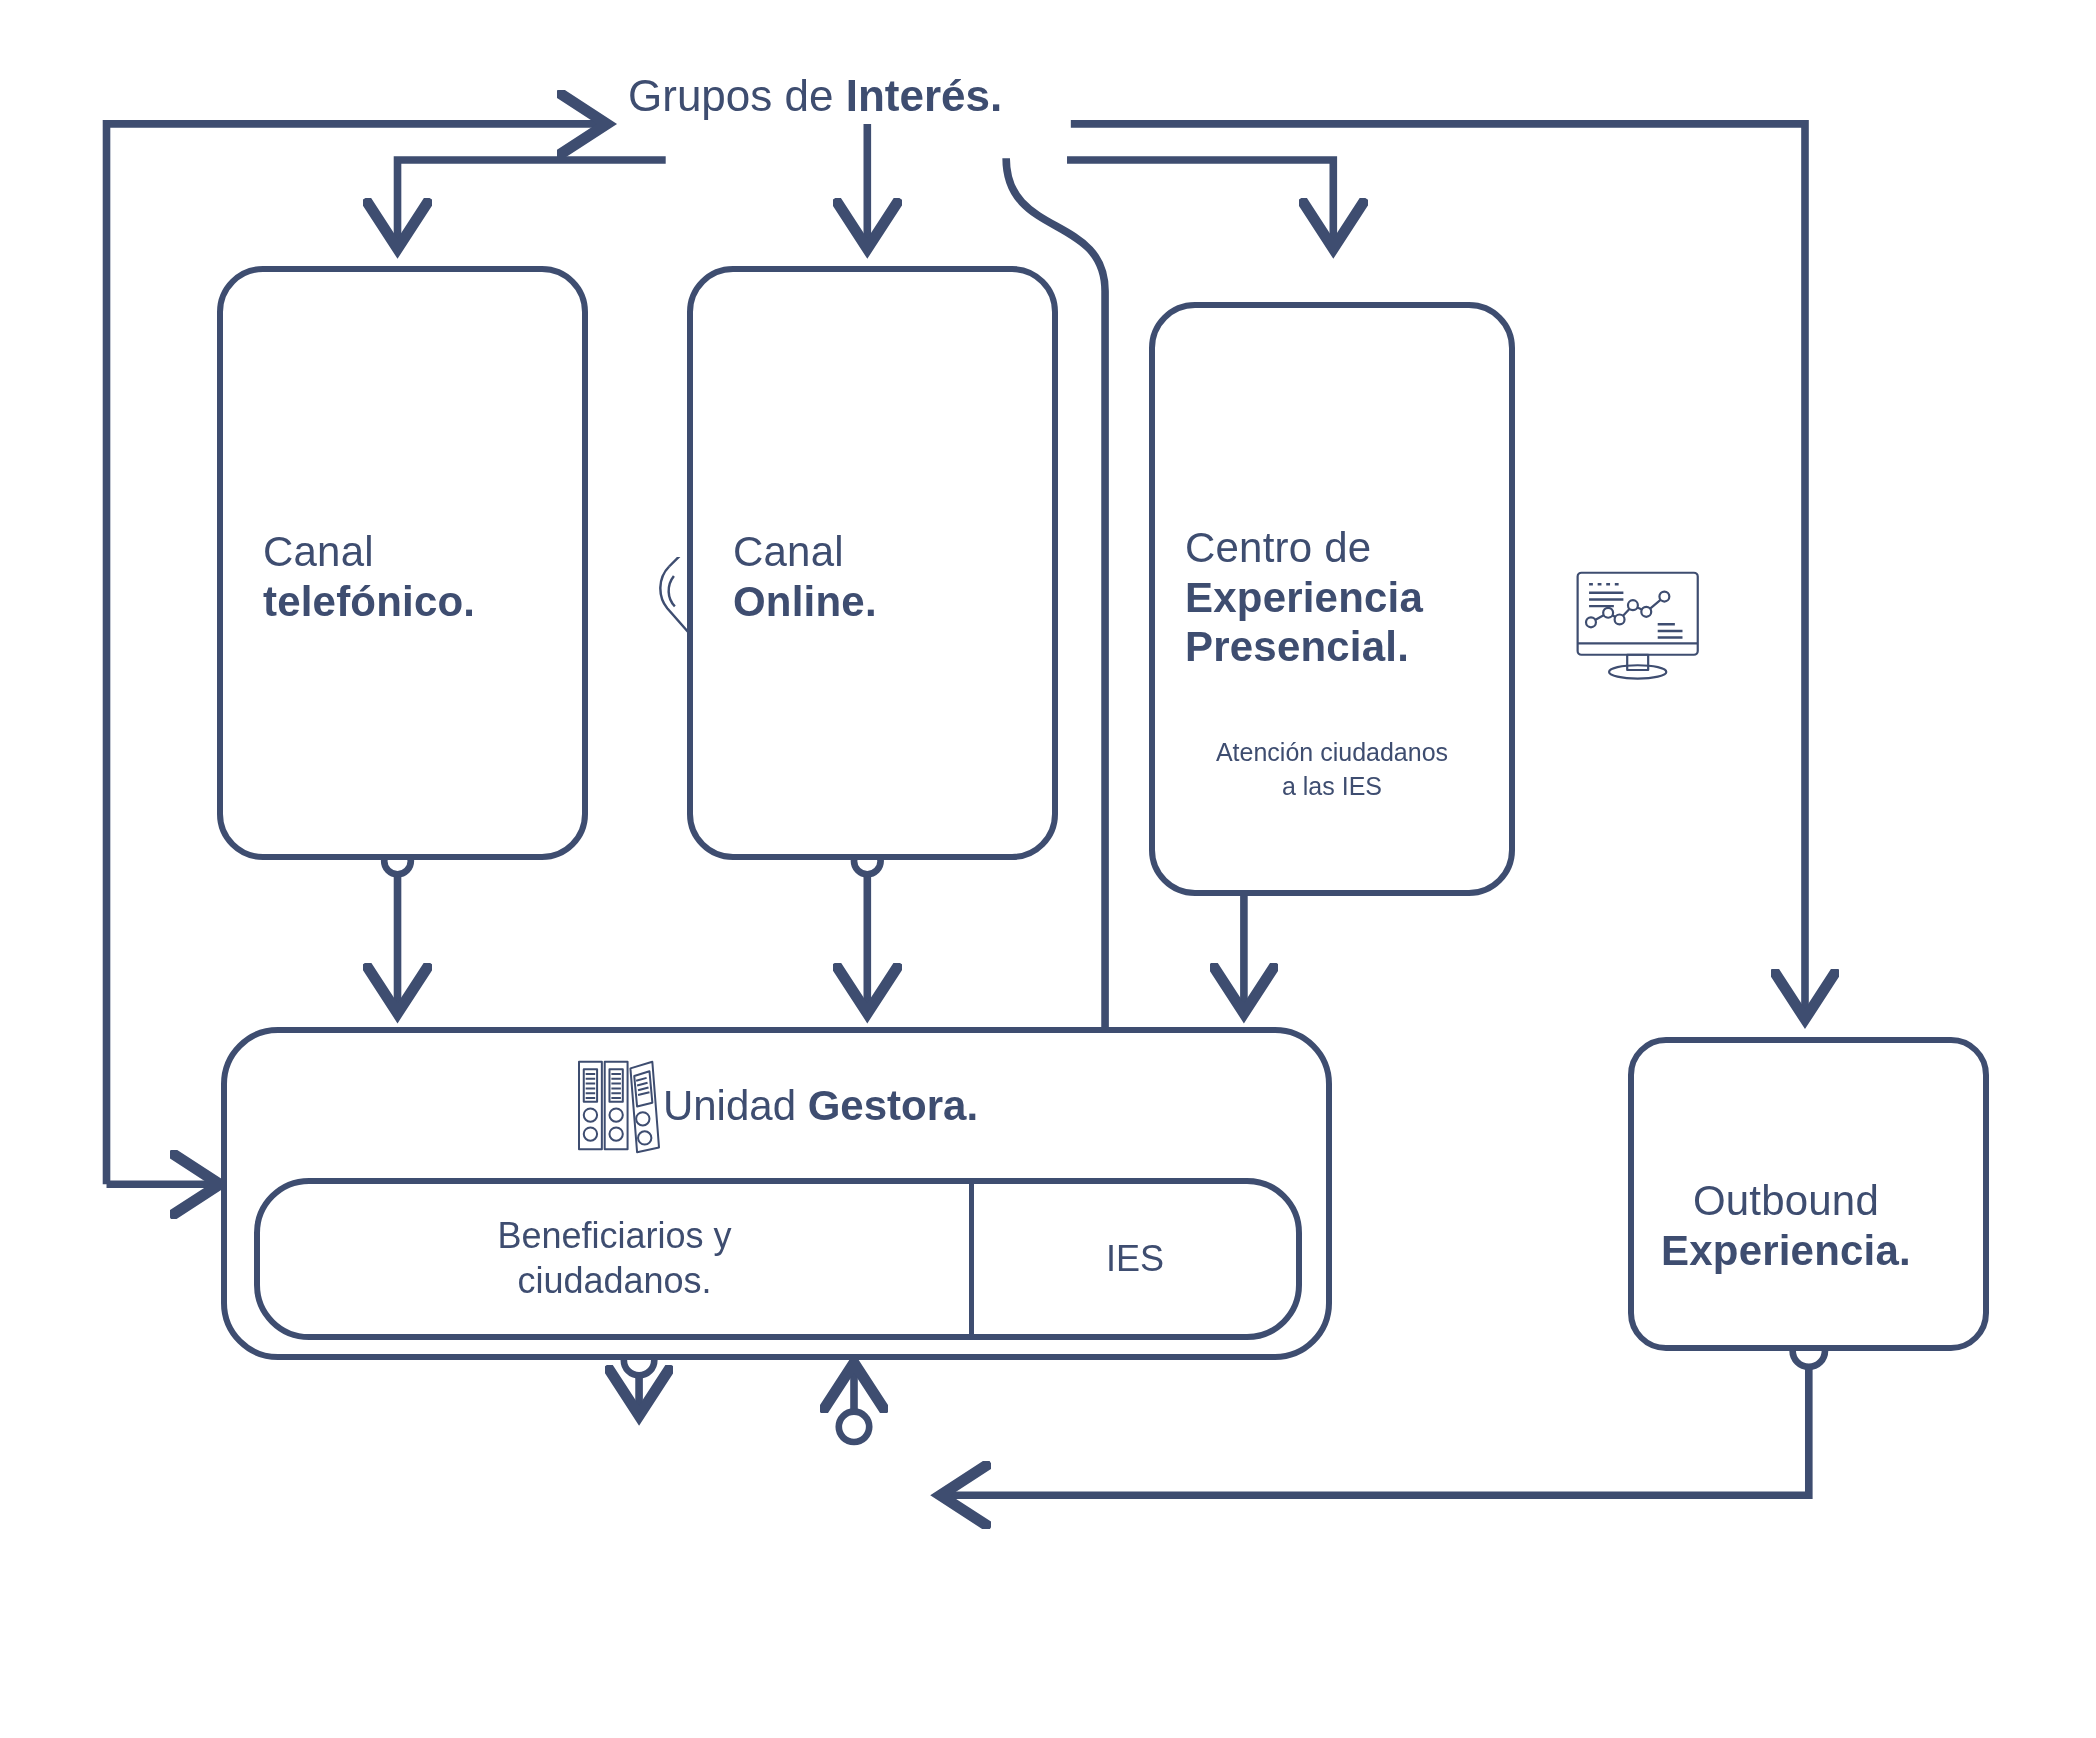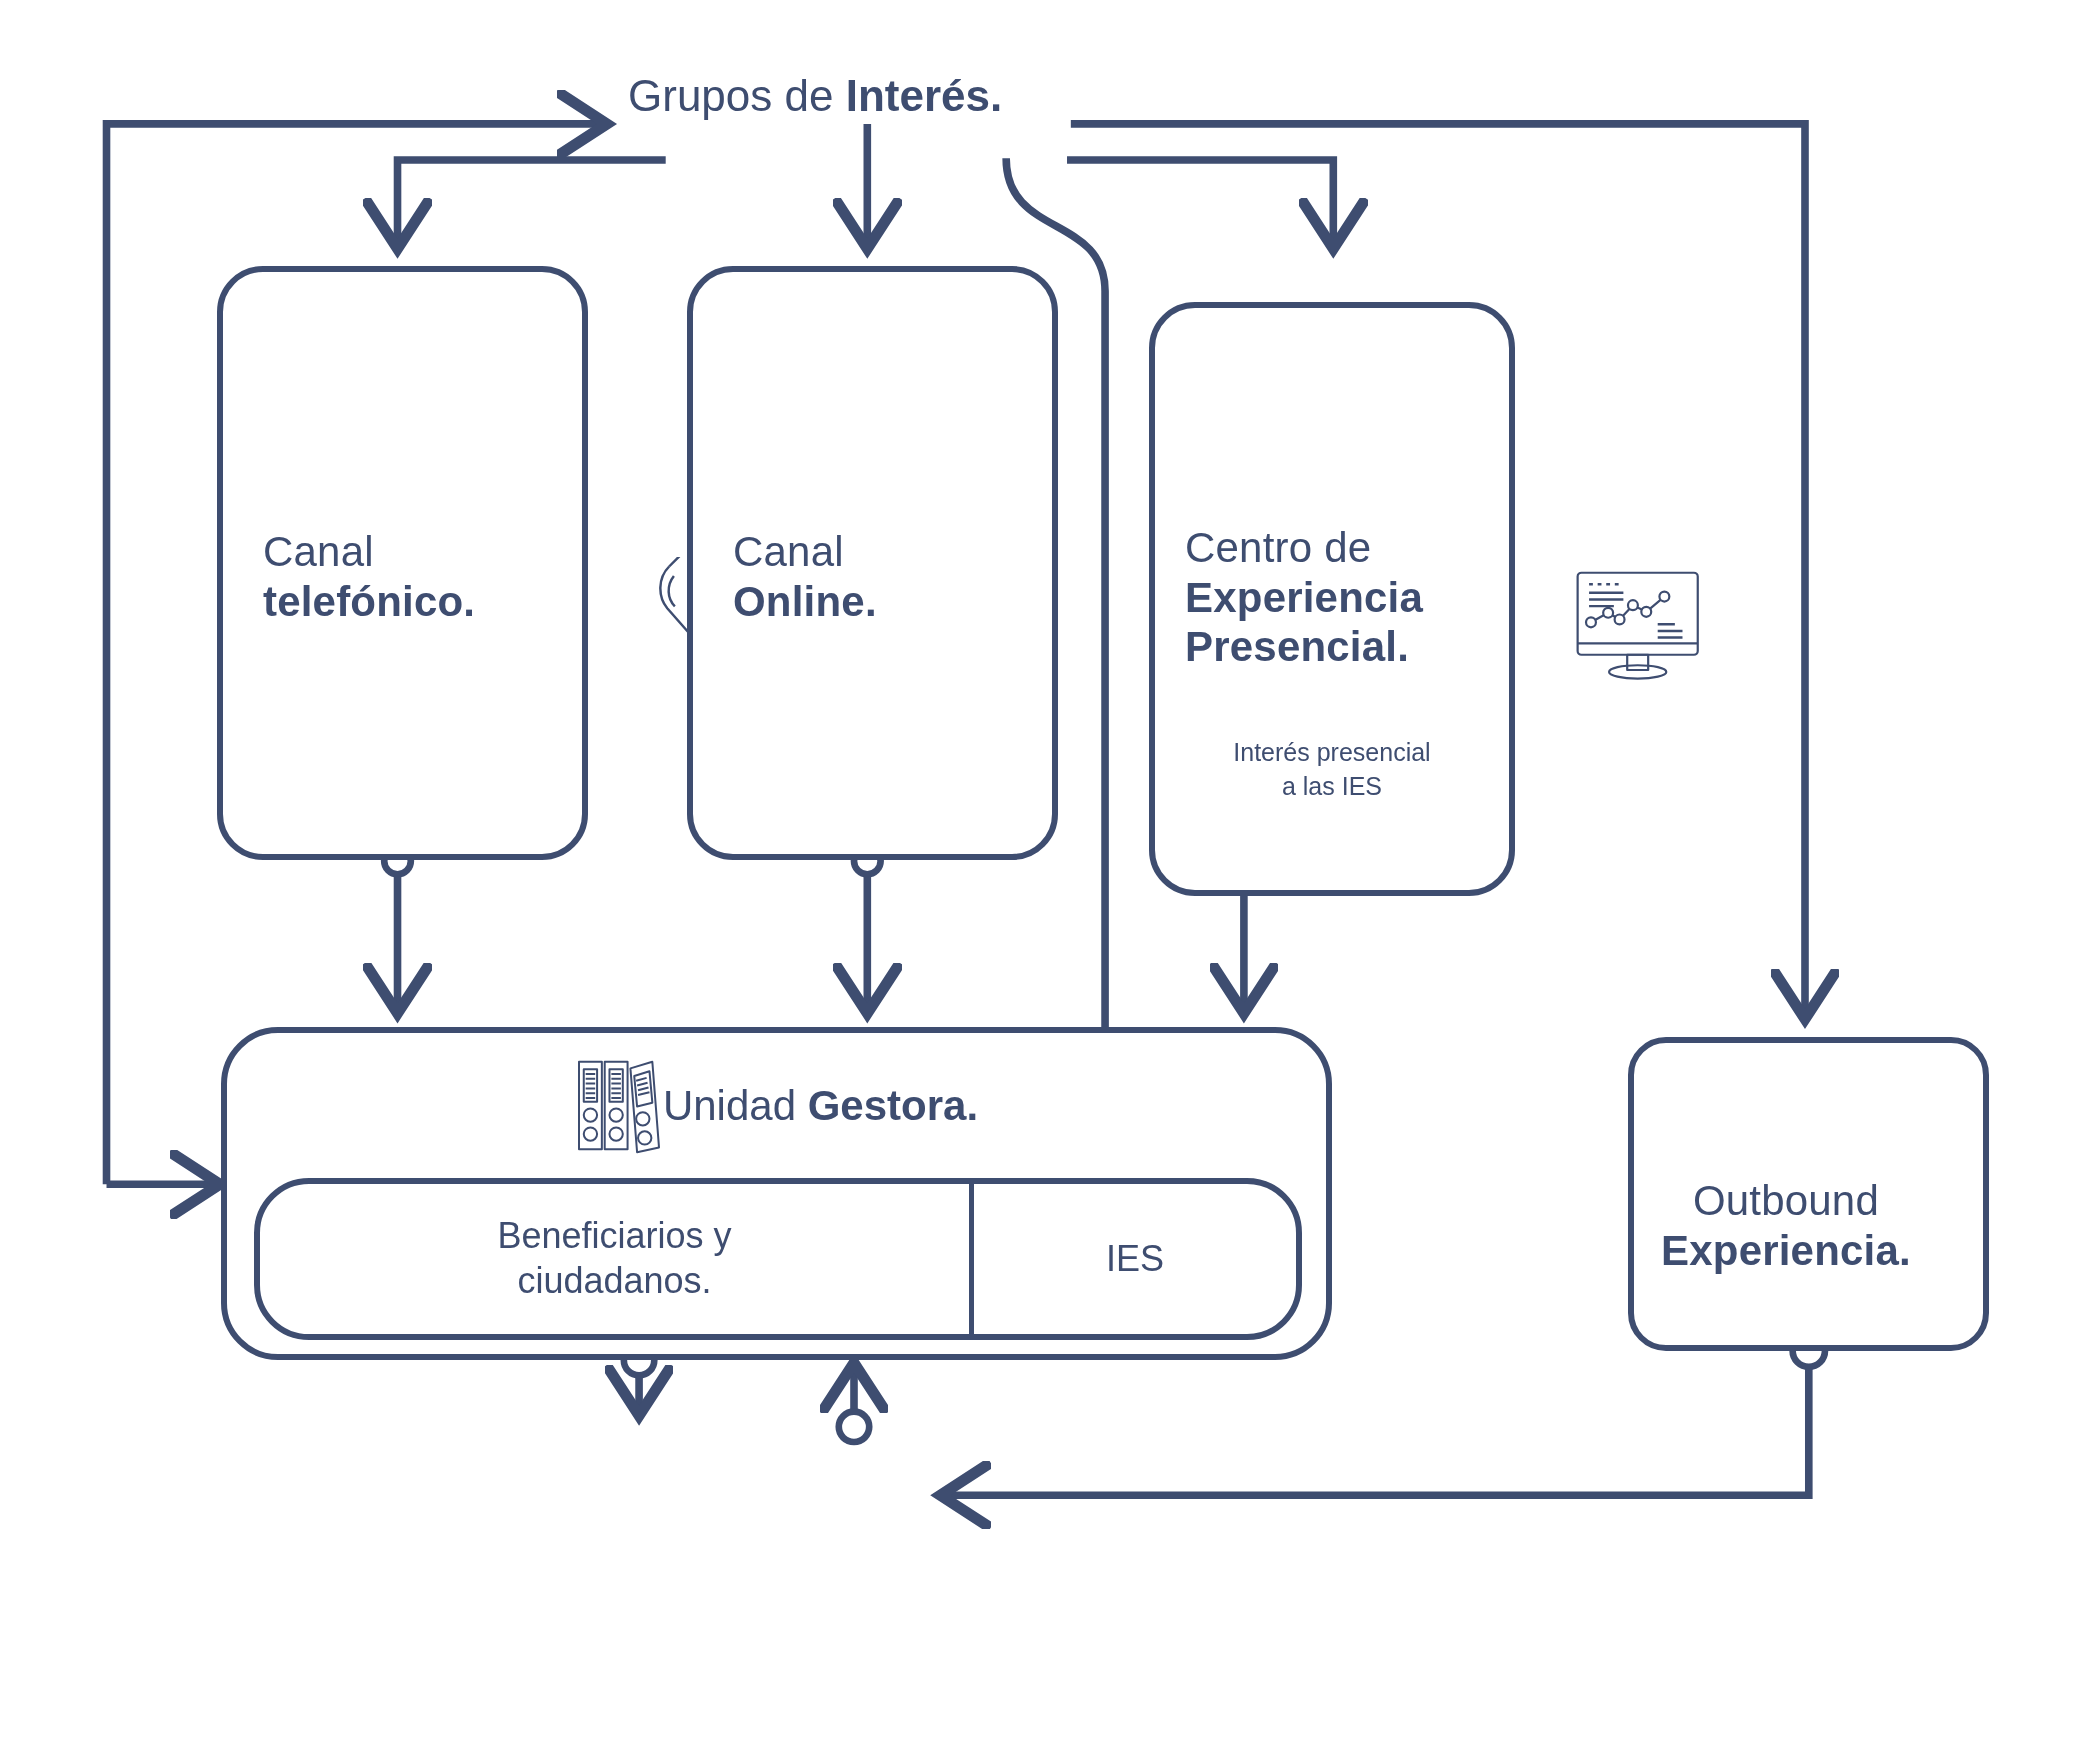--- a/index.html
+++ b/index.html
@@ -218,21 +218,21 @@
   </div>
 
   <div class="card" id="card-presencial">
 
     <div class="card-title">
       <div class="thin">Centro de</div>
       <div class="fat">Experiencia</div>
       <div class="fat">Presencial.</div>
     </div>
     <div class="sub-note" style="top:428px">
-      <span>Interés presencial</span><br>
+      <span>Atención ciudadanos</span><br>
       <span>a las </span><b>IES</b>
     </div>
   </div>
 
   <div class="card" id="card-gestora">
     <div id="gestora-head">
       <svg class="icon" id="ico-binders" style="position:static" width="88" height="100" viewBox="0 0 92 105">
         <g fill="none" stroke="#3e4d70" stroke-width="2.1" stroke-linejoin="round">
           <rect x="4" y="6" width="24" height="92"></rect>
           <rect x="9" y="14" width="14" height="34"></rect>

